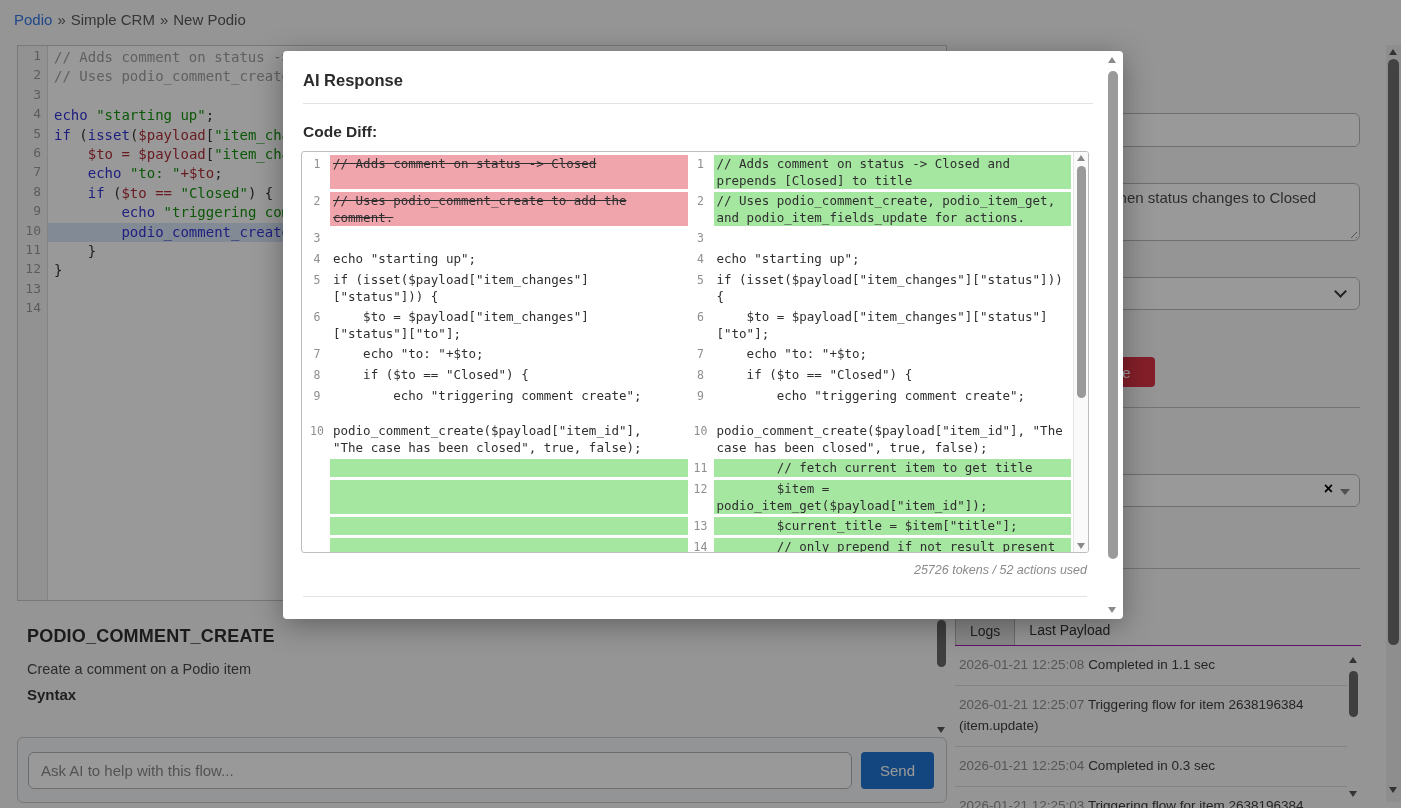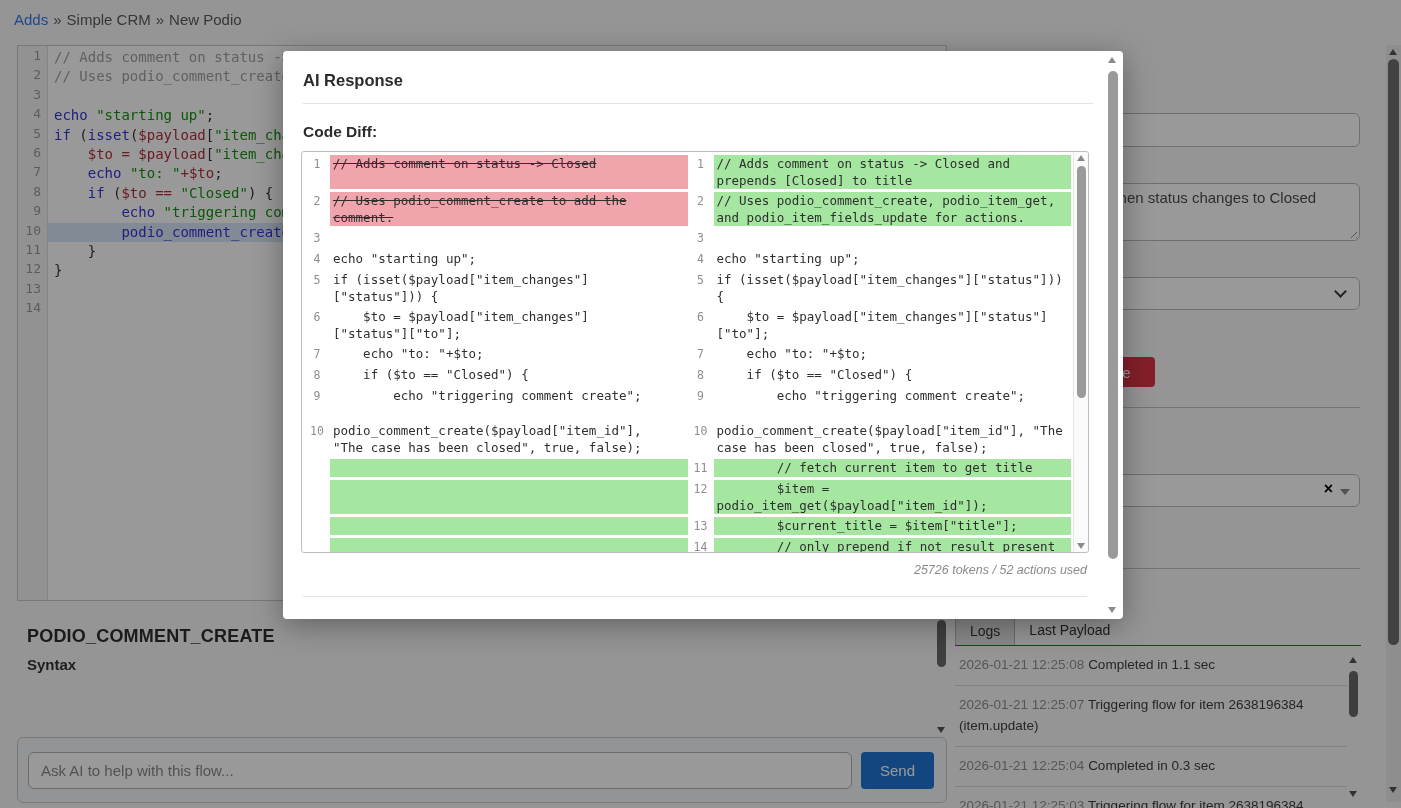--- a/index.html
+++ b/index.html
@@ -118,21 +118,21 @@
   
   #modal-sb { position:absolute; right:3px; top:4px; width:14px; height:560px; }
   #modal-sb .arr-up { position:absolute; left:2px; top:2px; border-bottom-color:#8a8a8a; }
   #modal-sb .sb-thumb { position:absolute; left:2px; top:16px; width:10px; height:488px; background:#9a9a9a; border-radius:6px; }
   #modal-sb .arr-down { position:absolute; left:2px; bottom:2px; border-top-color:#8a8a8a; }
 </style>
 </head>
 <body>
 
 <div id="breadcrumb" class="abs">
-  <a class="crumb-link">Adds</a><span class="sep">»</span><span>Simple CRM</span><span class="sep">»</span><span>New Podio</span>
+  <a class="crumb-link">Podio</a><span class="sep">»</span><span>Simple CRM</span><span class="sep">»</span><span>New Podio</span>
 </div>
 
 <div id="editor" class="abs">
   <div class="gutter-bg"></div>
   <div id="editor-code">
       <div class="ed-row">
         <span class="ed-num">1</span>
         <span class="ed-code"><span class="tok-c">// Adds comment on status -&gt; Closed</span></span>
       </div>
       <div class="ed-row">
@@ -186,20 +186,21 @@
       <div class="ed-row">
         <span class="ed-num">14</span>
         <span class="ed-code"><span></span></span>
       </div>
     </div>
 </div>
 
 <div id="reference" class="abs">
   <div class="ref-inner">
     <div class="ref-title">PODIO_COMMENT_CREATE</div>
+    <div class="ref-summary">Create a comment on a Podio item</div>
     <div class="ref-label">Syntax</div>
 
   </div>
 </div>
 <div id="docs-sb" class="abs">
   <div class="sb-thumb"></div>
   <div class="arr-down"></div>
 </div>
 
 <div id="ask-bar" class="abs">

